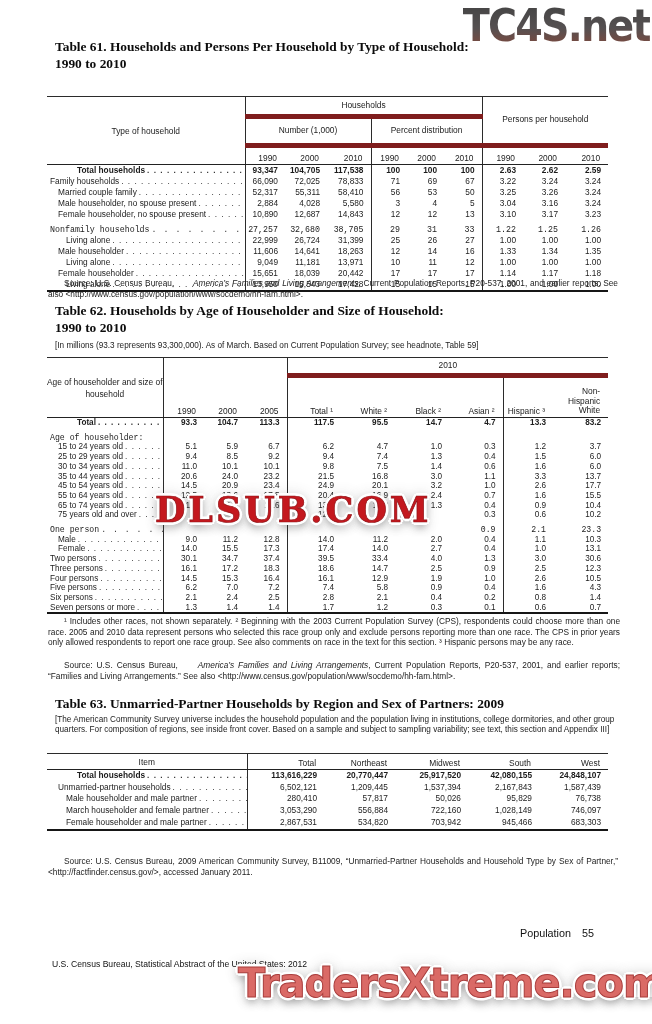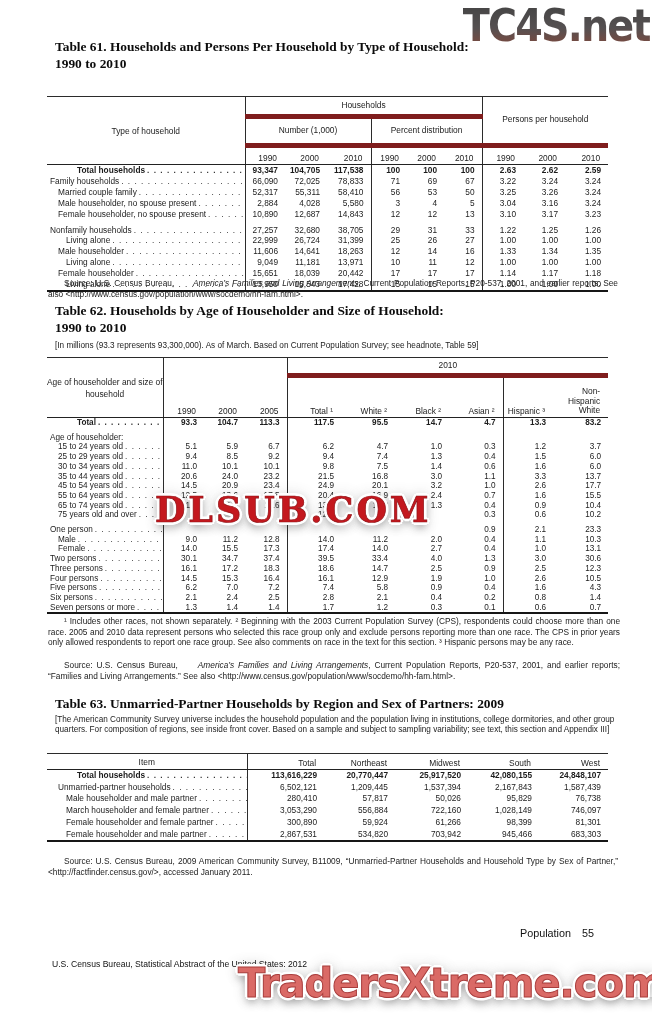--- a/index.html
+++ b/index.html
@@ -25,21 +25,21 @@
   #t61 .c0,#t61 .c3,#t61 .c6{border-left:1px solid #2b2b2b;}
   #t62 .c0,#t62 .c3,#t62 .c7{border-left:1px solid #2b2b2b;}
   #t63 .c0{border-left:1px solid #2b2b2b;}
   .bl{border-left:1px solid #2b2b2b;}
   .num{text-align:right;padding-right:7px;white-space:nowrap;}
   .lbl .lw{display:flex;align-items:center;overflow:hidden;}
   .lt{white-space:nowrap;}
   .dots{flex:1;overflow:hidden;white-space:nowrap;color:#333;}
   .dots::after{content:". . . . . . . . . . . . . . . . . . . . . . . . . . . . . . . . . . . . . . . . . . . . . . . . . . . . . .";letter-spacing:1px;padding-left:2px;}
   tr.b{font-weight:bold;}
-  tr.gap td{padding-top:5px;}
+  tr.gap td{padding-top:5px;font-family:Liberation Mono, monospace;}
   .ind0{padding-left:3px;} .ind1{padding-left:11px;} .ind2{padding-left:19px;} .ind3{padding-left:30px;}
   #t61{top:96px;} #t61 td{line-height:10.9px;}
   #t61 .hr1 th{height:15px;} #t61 .hr2 th{height:22px;} #t61 .hr3 th{height:15px;}
   #t62{top:357px;} #t62 td{line-height:9.7px;font-size:8.2px;}
   #t62 .hr1 th{height:13px;} #t62 .hr2 th{height:38px;}
   #t62 .lblh{line-height:12px;}
   .nhw{width:44px;margin-left:auto;text-align:right;line-height:9.6px;}
   #t63{top:753px;} #t63 td{line-height:11.7px;}
   #t63 th{height:14px;}
   #t63 .lblh{vertical-align:middle;}
@@ -744,33 +744,20 @@
           </td>
           <td class="num c0">3,053,290</td>
           <td class="num c1">556,884</td>
           <td class="num c2">722,160</td>
           <td class="num c3">1,028,149</td>
           <td class="num c4">746,097</td>
         </tr>
         <tr>
           <td class="lbl">
             <div class="lw ind2">
-              <span class="lt">Female householder and female partner</span>
-              <span class="dots"></span>
-            </div>
-          </td>
-          <td class="num c0">300,890</td>
-          <td class="num c1">59,924</td>
-          <td class="num c2">61,266</td>
-          <td class="num c3">98,399</td>
-          <td class="num c4">81,301</td>
-        </tr>
-        <tr>
-          <td class="lbl">
-            <div class="lw ind2">
               <span class="lt">Female householder and male partner</span>
               <span class="dots"></span>
             </div>
           </td>
           <td class="num c0">2,867,531</td>
           <td class="num c1">534,820</td>
           <td class="num c2">703,942</td>
           <td class="num c3">945,466</td>
           <td class="num c4">683,303</td>
         </tr>

